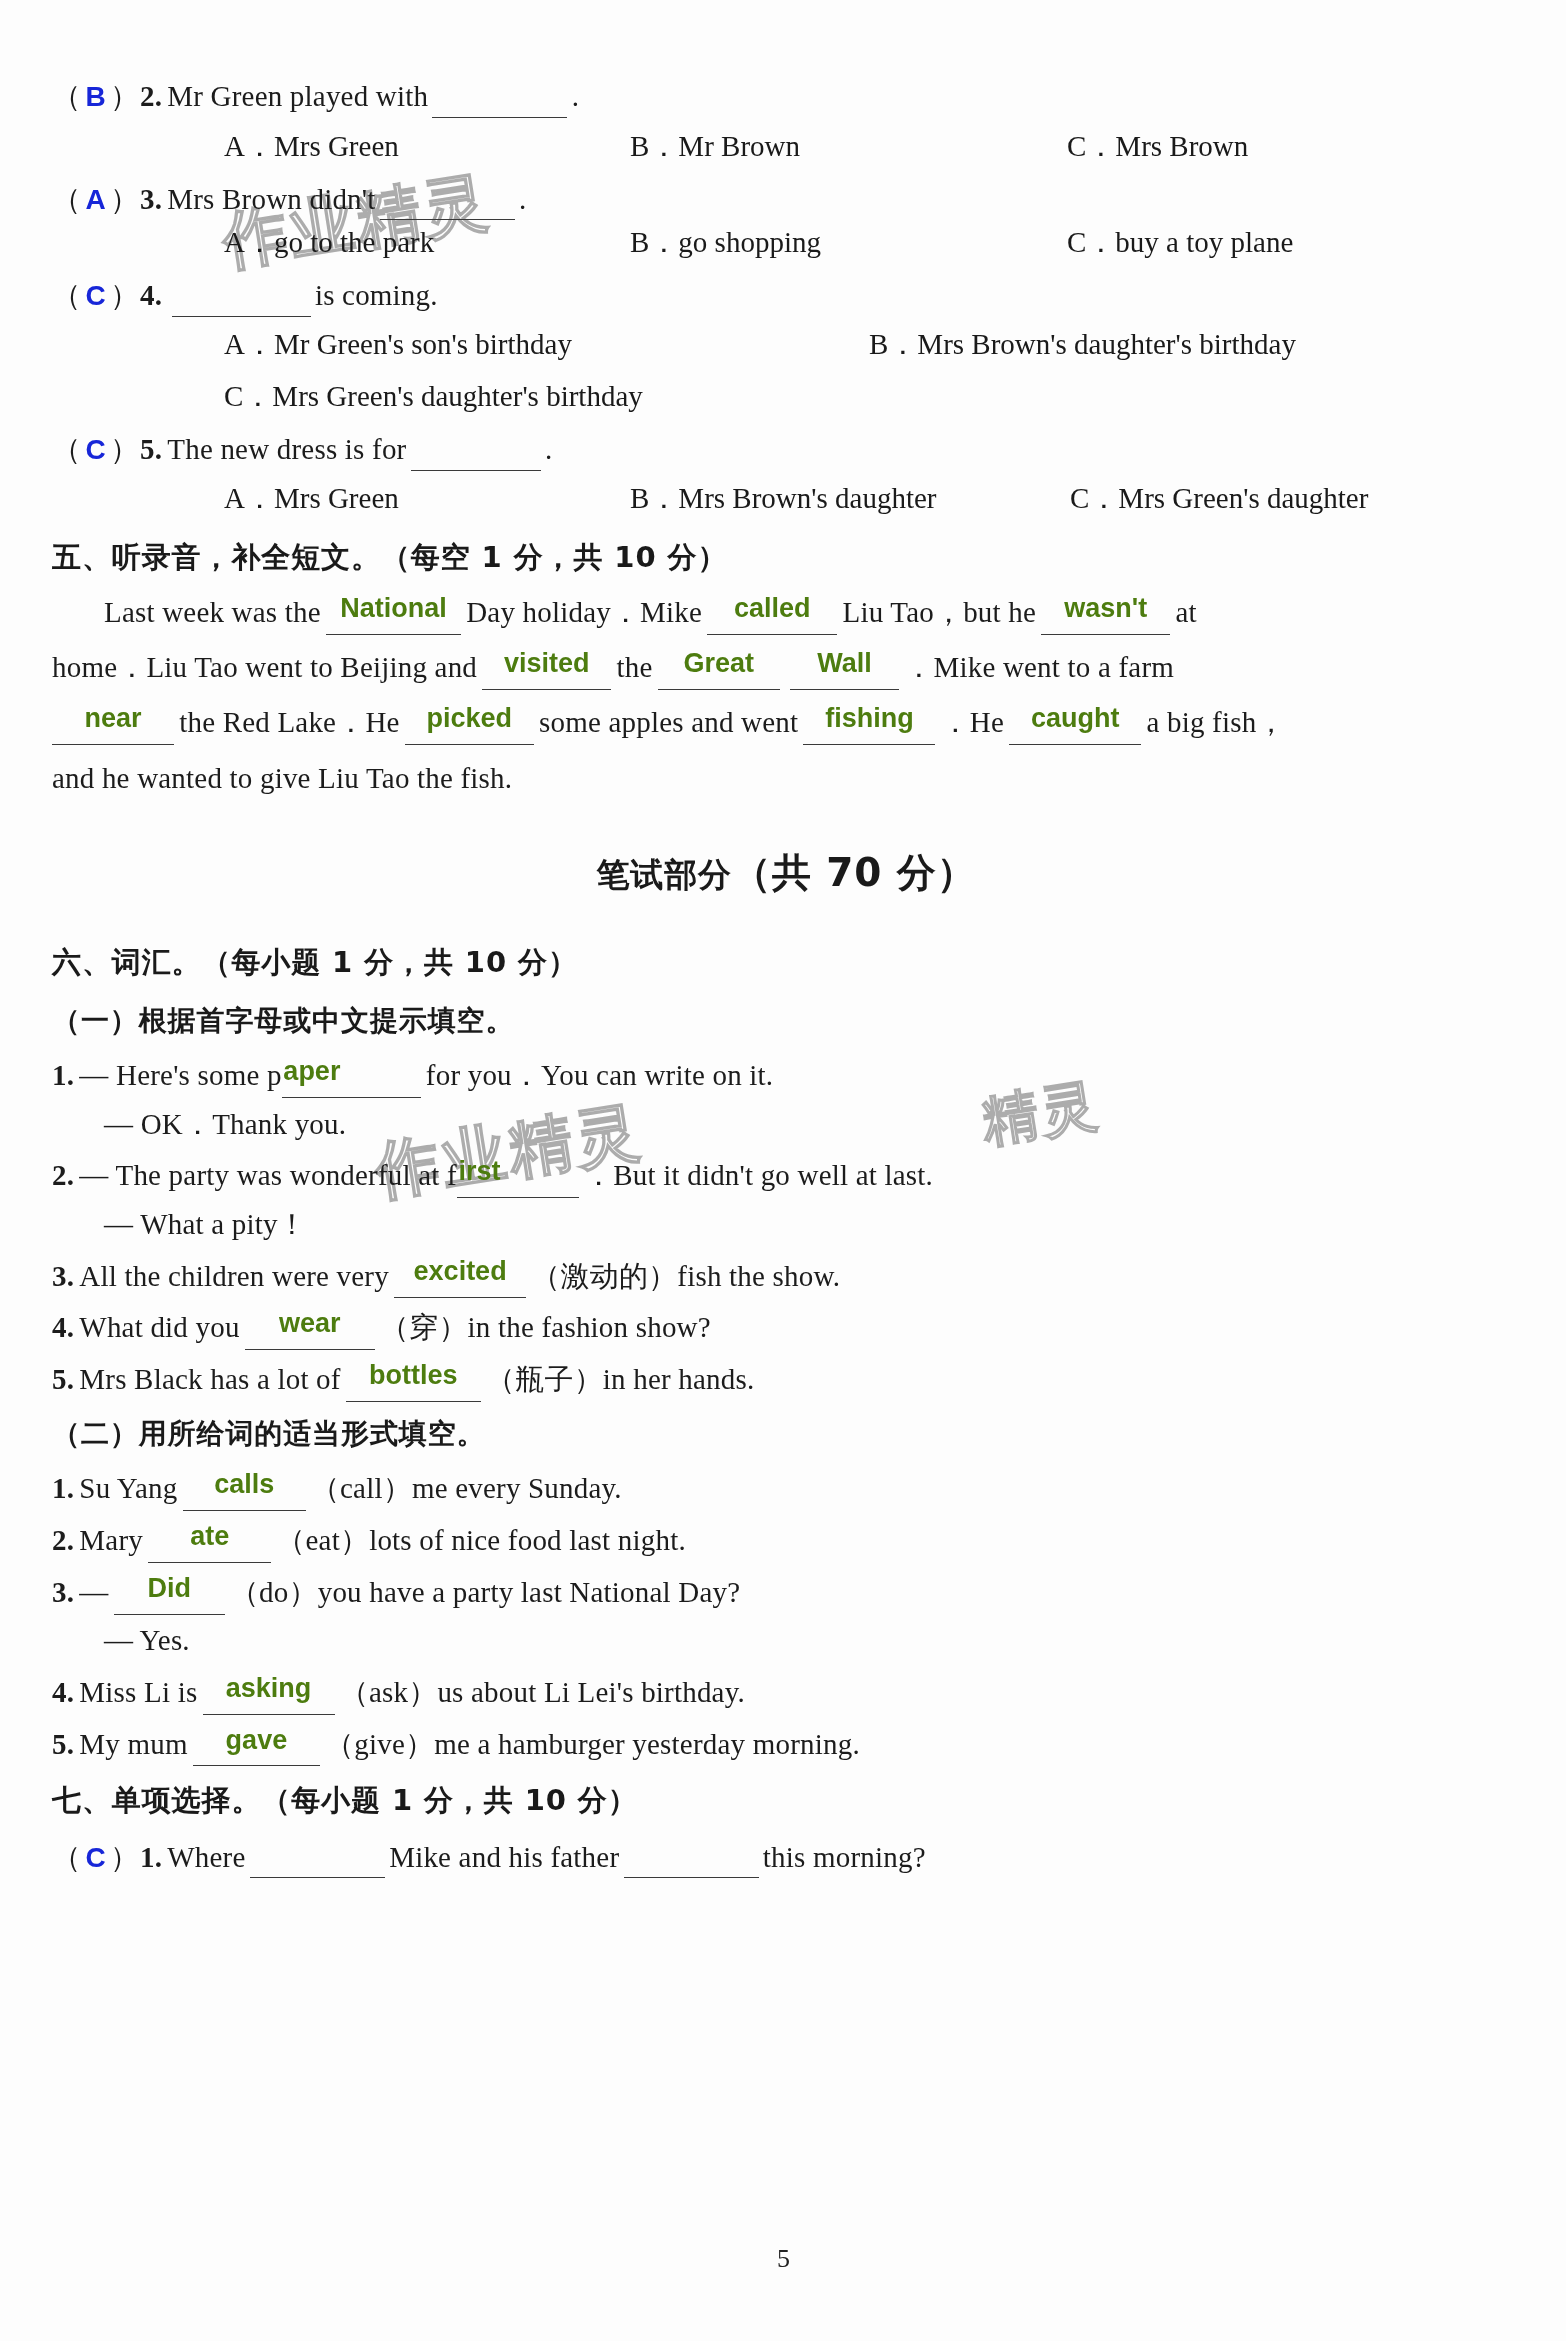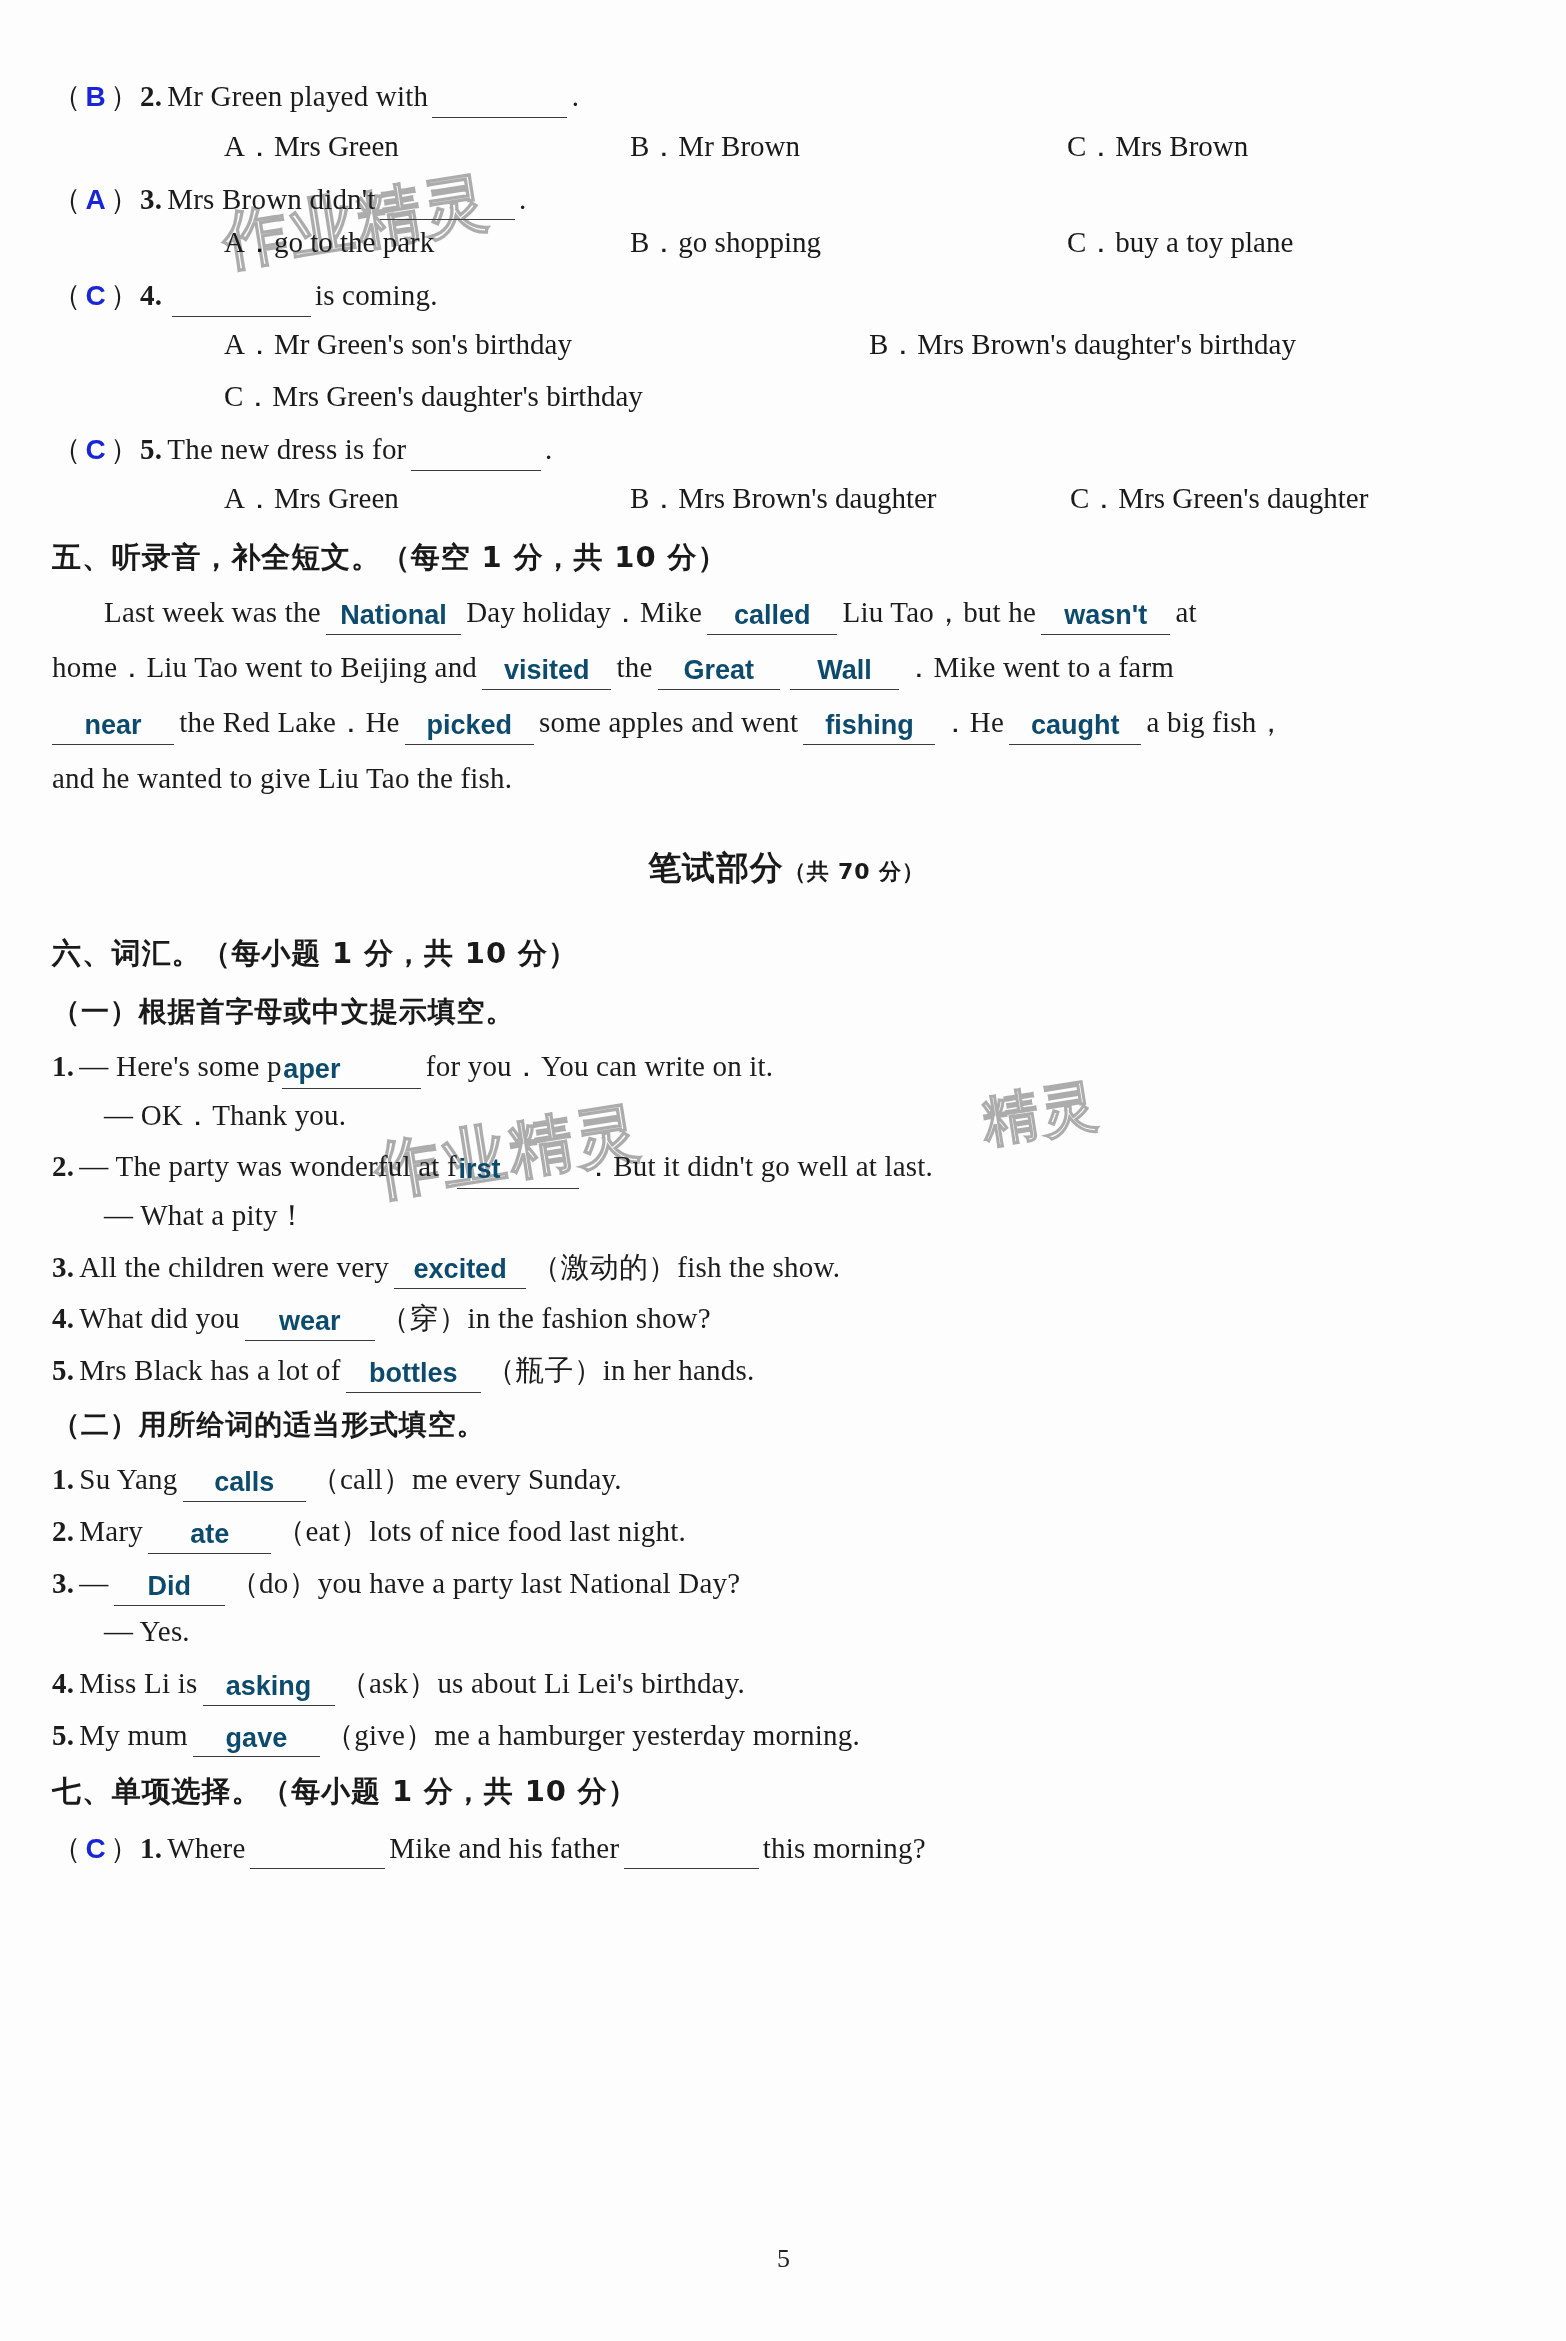--- a/index.html
+++ b/index.html
@@ -68,43 +68,43 @@
     border-bottom:1.7px solid #3a3a3a;
     vertical-align:bottom;
     height:26px;
     margin:0 5.2px -4.3px 5.2px;
     text-align:center;
   }
   .fill > .hw {
     position:absolute;
     left:50%;
     transform:translateX(-50%);
-    bottom:1px;
+    bottom:8px;
     white-space:nowrap;
-    color:#0c4a6e;
+    color:#4d7c0f;
     font-weight:bold;
     font-family:"Liberation Sans","DejaVu Sans",sans-serif;
     font-size:27px;
     letter-spacing:0px;
   }
 
   
   .opts { position:relative; height:40px; }
   .opt { position:absolute; top:0; white-space:nowrap; font-size:29px; }
 
   
   .sec { margin-top:8.7px; }
   .banner {
     text-align:center;
     font-family:"DejaVu Sans","Liberation Sans",sans-serif;
     font-weight:bold;
     font-size:33px;
     letter-spacing:0.9px;
   }
-  .banner .pt { font-size:22px; font-weight:bold;margin-top:37px; }
+  .banner .pt { font-size:39px; font-weight:bold;margin-top:37px; }
 
   .pgnum {
     position:absolute;
     left:0; right:0;
     bottom:68px;
     text-align:center;
     font-size:26px;
     color:#222;
     font-family:"Liberation Serif", serif;
   }

